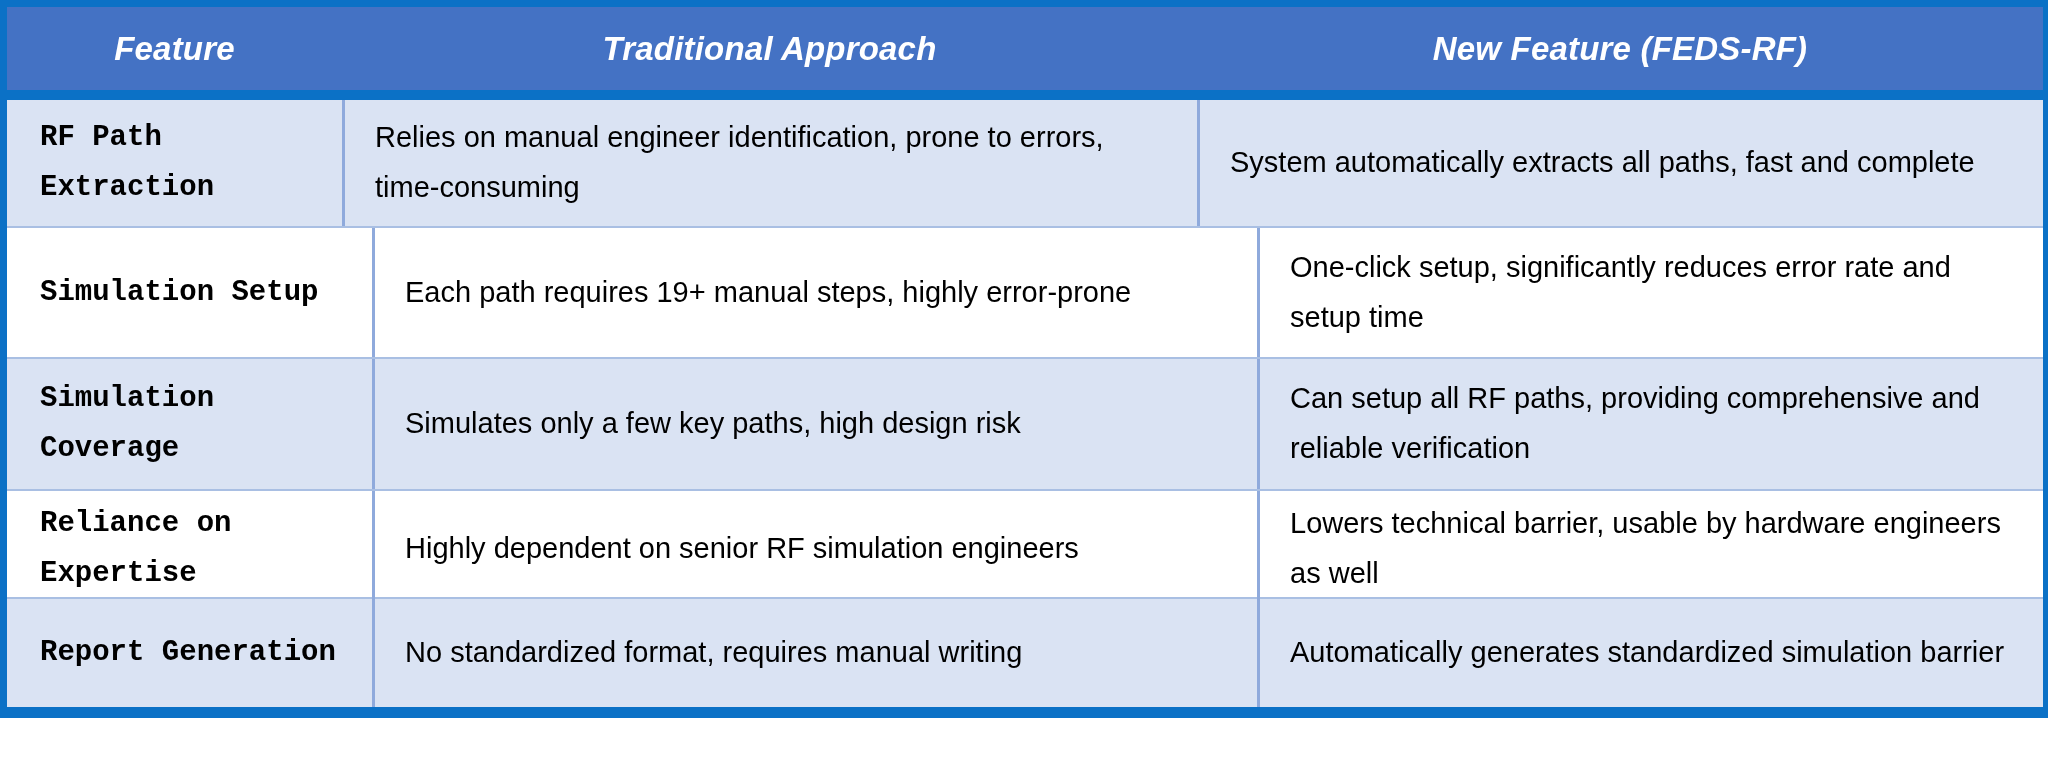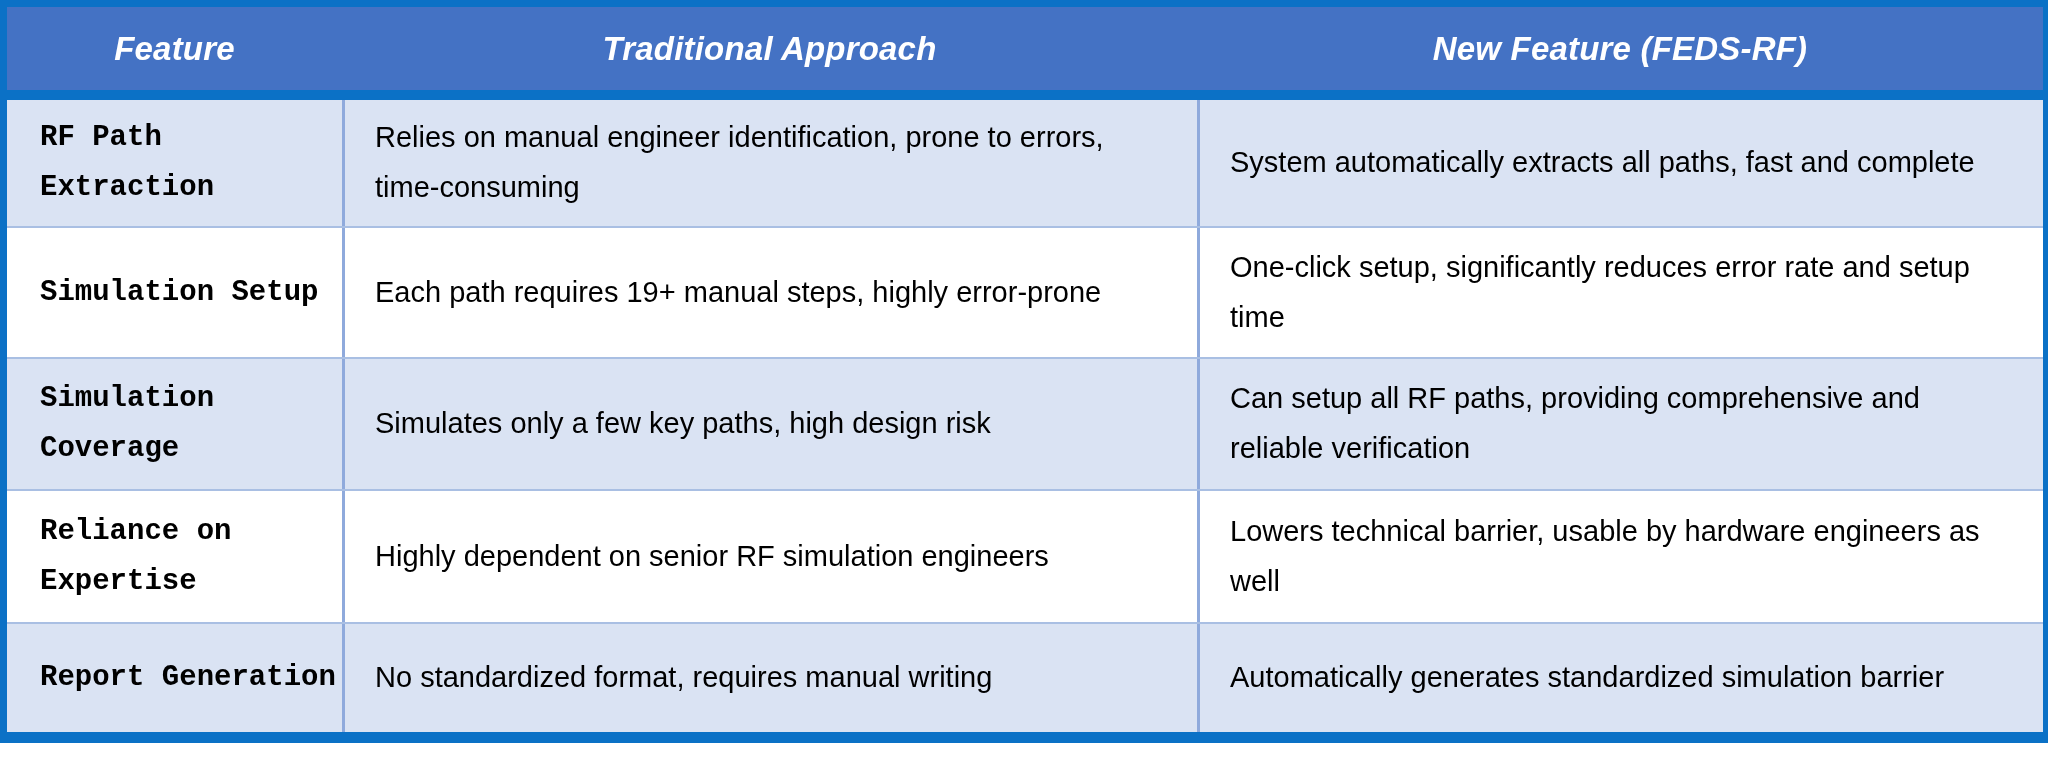--- a/index.html
+++ b/index.html
@@ -64,27 +64,28 @@
     font-weight: bold;
     padding-left: 33px;
     padding-right: 0;
     font-family: Liberation Mono, monospace;
   }
   .tbody-row .cell + .cell {
     border-left: 3px solid var(--col-divider);
   }
   .tbody-row + .tbody-row {
     border-top: 2px solid var(--row-divider);
+    gap: 30px;
   }
   .tbody-row.alt { background: var(--row-alt-bg); }
   .tbody-row.plain { background: var(--row-bg); }
   .r1 { height: 126px; }
   .r2 { height: 131px; }
   .r3 { height: 132px; }
-  .r4 { height: 133px; }
+  .r4 { height: 108px; }
   .r5 { height: 110px; }
 </style>
 </head>
 <body>
 
 <div class="page">
   <div class="comparison-table">
 
     <div class="trow thead">
       <div class="cell">Feature</div>

